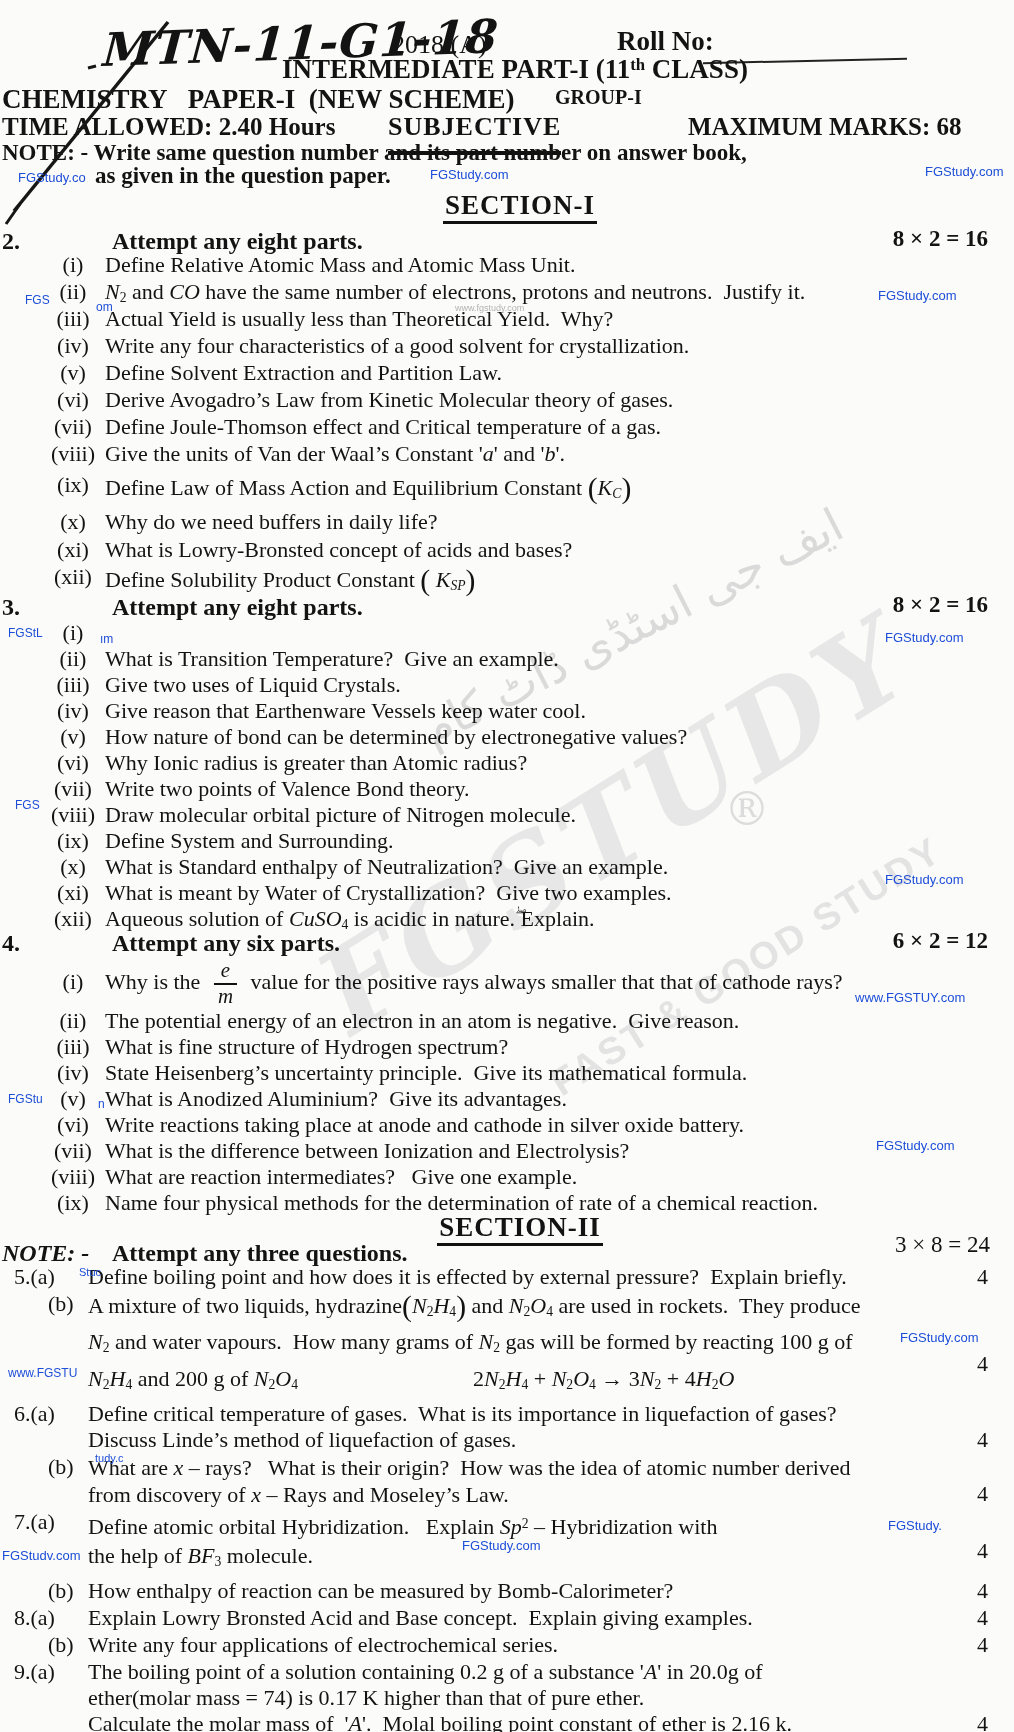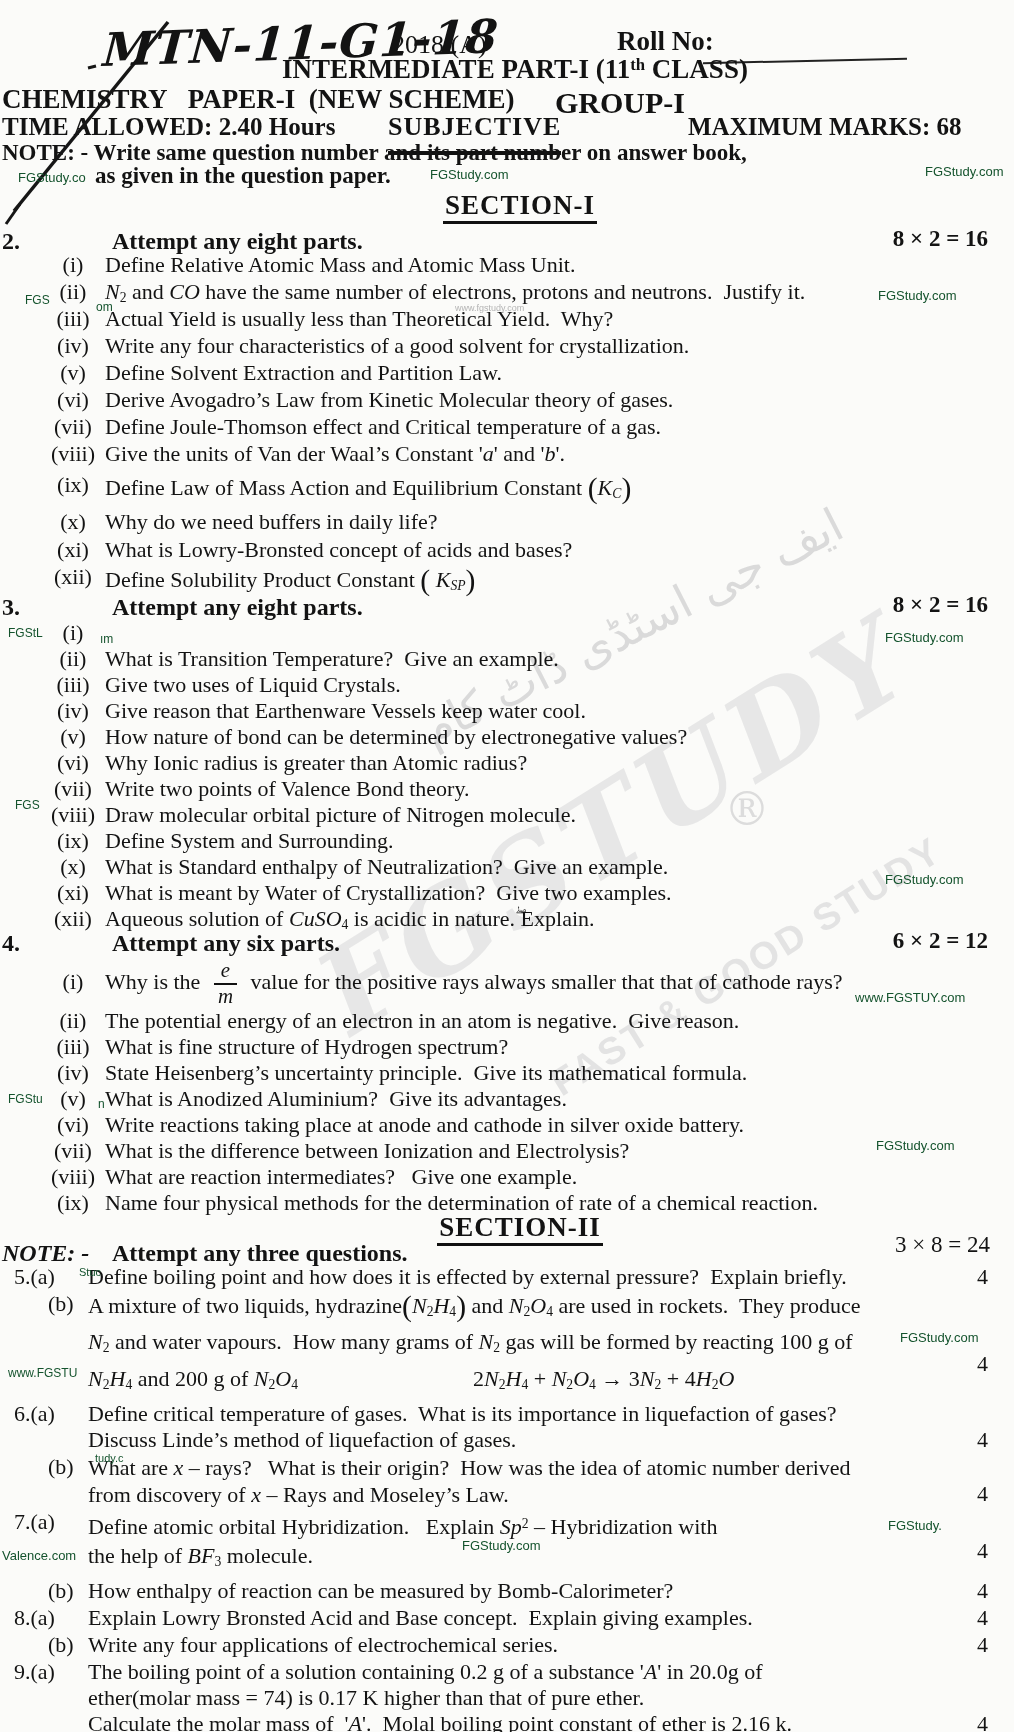--- a/index.html
+++ b/index.html
@@ -1,37 +1,37 @@
 <!DOCTYPE html>
 <html><head>
 <meta charset="utf-8">
 <style>
   html,body{margin:0;padding:0;}
   body{width:1014px;height:1732px;background:#fbfbf9;font-family:"Liberation Serif",serif;color:#131313;}
   .page{position:relative;width:1014px;height:1732px;overflow:hidden;}
 
   
   .wmbig{position:absolute;z-index:0;pointer-events:none;}
-  .wm{position:absolute;z-index:3;font-family:"Liberation Sans",sans-serif;color:#14532d;font-size:13px;white-space:nowrap;}
+  .wm{position:absolute;z-index:3;font-family:"Liberation Sans",sans-serif;color:#1d4ed8;font-size:13px;white-space:nowrap;}
   .wm.s12{font-size:12px}.wm.s11{font-size:11px}.wm.s9{font-size:9px;color:#b3b3b3}
   #wm-urdu{left:400px;top:600px;font-family:"DejaVu Sans",sans-serif;font-size:46px;color:#dadada;transform:rotate(-27deg);direction:rtl;}
   #wm-reg{left:724px;top:782px;font-size:46px;color:#dcdcdc;font-family:"DejaVu Serif",serif;}
   #wm-fgstudy{left:330px;top:935px;font-family:"DejaVu Serif",serif;font-style:italic;font-weight:700;font-size:115px;color:#e7e7e7;letter-spacing:6px;transform:rotate(-32deg);transform-origin:left center;}
   #wm-tagline{left:555px;top:1065px;font-family:"Liberation Sans",sans-serif;font-weight:700;font-size:38px;color:#e3e3e3;letter-spacing:3px;transform:rotate(-32deg);transform-origin:left center;}
 
   
   .abs{position:absolute;}
   #slash{left:0;top:6px;z-index:2;}
   #paper-code{left:103px;top:16px;font-family:"DejaVu Serif",serif;font-size:46px;font-weight:800;font-style:italic;letter-spacing:1px;transform:rotate(-2deg) skewX(-6deg);z-index:2;}
   #year{left:392px;top:30px;font-size:26px;}
   #roll-label{left:617px;top:26px;font-size:27px;font-weight:600;}
   #roll-line{left:703px;top:60px;width:204px;border-top:2px solid #222;transform:rotate(-1.2deg);}
   #title-line{left:0;top:54px;width:100%;text-align:center;font-size:27px;font-weight:700;padding-left:8px;}
   #subject-line{left:2px;top:84px;font-size:27px;font-weight:700;}
-  #group{left:555px;top:86px;font-size:30px;font-weight:700;}
+  #group{left:555px;top:86px;font-size:20px;font-weight:700;}
   #time{left:2px;top:113px;font-size:25px;font-weight:600;}
   #subjective{left:388px;top:112px;font-size:26px;font-weight:700;border-bottom:4px solid #111;padding-bottom:9px;letter-spacing:1px;}
   #maxmarks{left:688px;top:113px;font-size:25px;font-weight:600;}
   #note1{left:2px;top:140px;font-size:23px;font-weight:700;}
   #note2{left:95px;top:163px;font-size:23px;font-weight:700;}
 
   
   .sec-heading{position:absolute;left:0;width:100%;text-align:center;font-size:27px;font-weight:700;z-index:2;padding-left:13px;}
   .sec-heading span{border-bottom:3px solid #111;padding:0 2px 1px 2px;letter-spacing:1px;}
   #sec1-heading{top:190px;}
@@ -117,21 +117,21 @@
   <div class="wm" style="left:855px;top:990px;">www.FGSTUY.com</div>
   <div class="wm s12" style="left:8px;top:1092px;">FGStu</div>
   <div class="wm s12" style="left:98px;top:1097px;">n</div>
   <div class="wm" style="left:876px;top:1138px;">FGStudy.com</div>
   <div class="wm s11" style="left:79px;top:1266px;">Stuc</div>
   <div class="wm" style="left:900px;top:1330px;">FGStudy.com</div>
   <div class="wm s12" style="left:8px;top:1366px;">www.FGSTU</div>
   <div class="wm s11" style="left:95px;top:1452px;">tudy.c</div>
   <div class="wm" style="left:462px;top:1538px;">FGStudy.com</div>
   <div class="wm" style="left:888px;top:1518px;">FGStudy.</div>
-  <div class="wm" style="left:2px;top:1548px;">Valence.com</div>
+  <div class="wm" style="left:2px;top:1548px;">FGStudv.com</div>
 
   <svg class="abs" id="slash" width="210" height="225">
     <path d="M14 205 L168 16" stroke="#161616" stroke-width="3.5" fill="none"></path>
     <path d="M6 218 L20 198" stroke="#161616" stroke-width="3" fill="none"></path>
     <path d="M88 62 L96 60" stroke="#161616" stroke-width="3" fill="none"></path>
   </svg>
   <div class="abs" id="paper-code">MTN-11-G1-18</div>
   <div class="abs" id="year">2018 (A)</div>
   <div class="abs" id="roll-label">Roll No:</div>
   <div class="abs" id="roll-line"></div>

